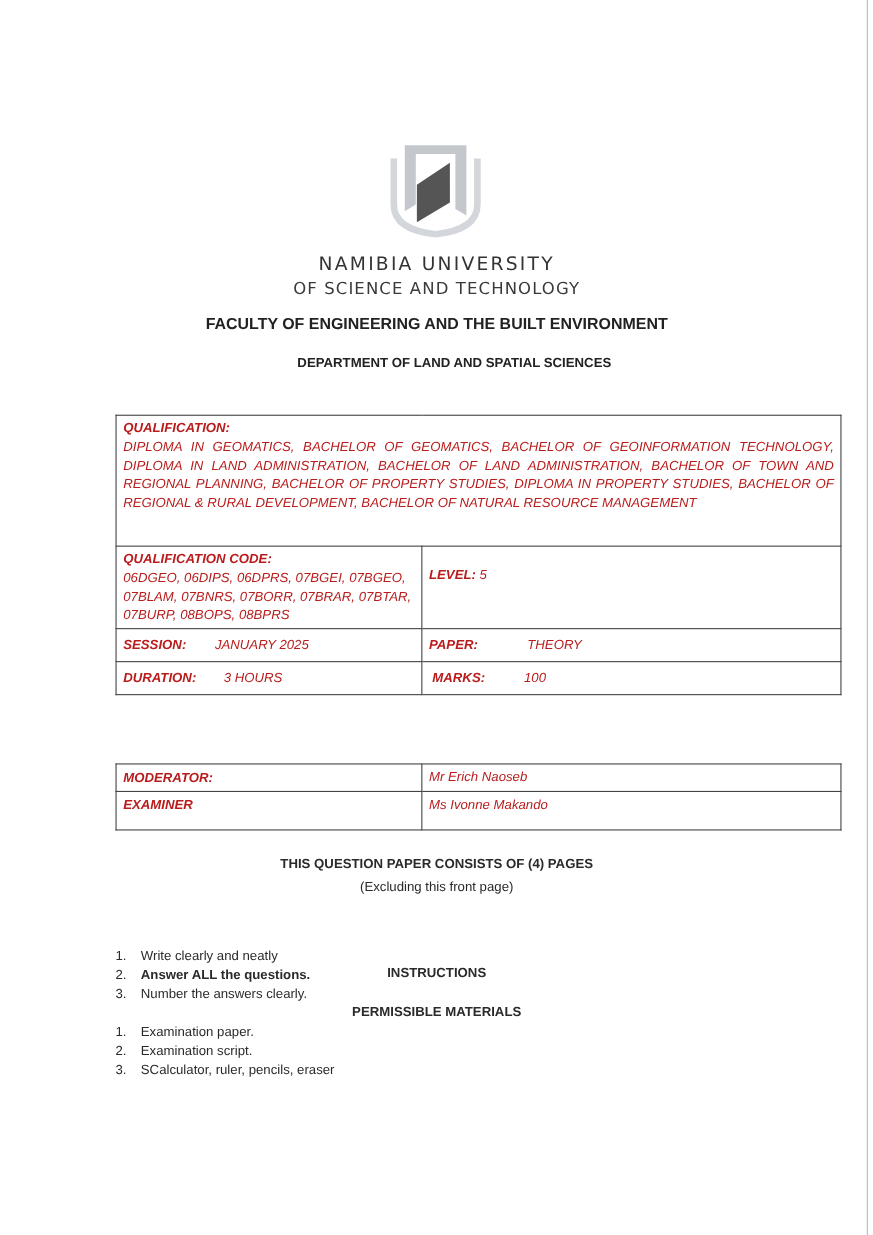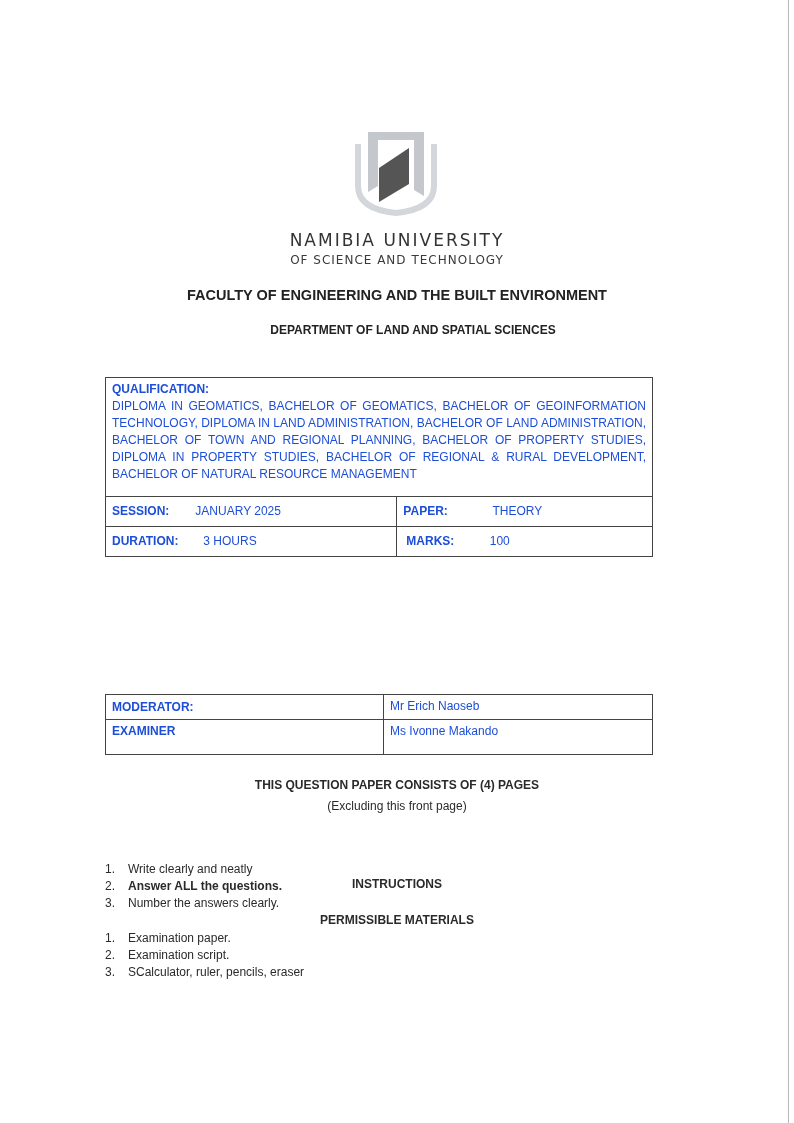--- a/index.html
+++ b/index.html
@@ -3,26 +3,26 @@
 <meta charset="utf-8">
 <style>
   html, body { margin:0; padding:0; }
   body { width:794px; height:1123px; background:#ffffff; position:relative; overflow:hidden;
          font-family:"Liberation Sans", sans-serif; color:#2a2a2a; }
   .edge-line { position:absolute; left:788px; top:0; width:1px; height:1123px; background:#b9b9b9; }
   .logo { position:absolute; left:351px; top:126px; width:90px; height:92px; }
   .uni-name { position:absolute; left:0; width:794px; text-align:center; top:230px;
               font-family:"DejaVu Sans", sans-serif; font-size:17px; letter-spacing:2px; color:#333; }
   .uni-sub { position:absolute; left:0; width:794px; text-align:center; top:253px;
-             font-family:"DejaVu Sans", sans-serif; font-size:12px; letter-spacing:1px; color:#3a3a3a; }
+             font-family:"DejaVu Sans", sans-serif; font-size:15px; letter-spacing:1px; color:#3a3a3a; }
   .faculty { position:absolute; left:0; width:794px; text-align:center; top:287px;
              font-size:14.5px; font-weight:bold; color:#222; }
   .dept { position:absolute; left:0; width:794px; text-align:center; top:323px;
           font-size:12px; font-weight:bold; color:#222;margin-left:16px; }
-  table { border-collapse:collapse; position:absolute; left:105px; width:548px; font-size:12px; color:#1d4ed8; }
+  table { border-collapse:collapse; position:absolute; left:105px; width:660px; font-size:12px; color:#b91c1c;font-style:italic; }
   td { border:1px solid #444; vertical-align:top; padding:3px 6px; line-height:17px; }
   .b { font-weight:bold; }
   .t1 { top:377px; }
   .qual-text { text-align:justify; text-align-last:left; }
   .t2 { top:694px; }
   .t2 .head { text-align:center; font-weight:bold; font-size:14.5px; padding:2px 6px; }
   .consists { position:absolute; left:0; width:794px; text-align:center; top:778px; font-size:12px; font-weight:bold; }
   .excl { position:absolute; left:0; width:794px; text-align:center; top:799px; font-size:12px; }
   .sec-head { position:absolute; left:0; width:794px; text-align:center; font-size:12px; font-weight:bold; }
   .list { position:absolute; left:105px; font-size:12px; line-height:17px; }
@@ -44,20 +44,32 @@
 <div class="uni-sub">OF SCIENCE AND TECHNOLOGY</div>
 <div class="faculty">FACULTY OF ENGINEERING AND THE BUILT ENVIRONMENT</div>
 <div class="dept">DEPARTMENT OF LAND AND SPATIAL SCIENCES</div>
 
 <table class="t1">
   <tbody>
       <tr>
     <td colspan="2" style="height:112px;">
       <div class="b">QUALIFICATION:</div>
       <div class="qual-text">DIPLOMA IN GEOMATICS, BACHELOR OF GEOMATICS, BACHELOR OF GEOINFORMATION TECHNOLOGY, DIPLOMA IN LAND ADMINISTRATION, BACHELOR OF LAND ADMINISTRATION, BACHELOR OF TOWN AND REGIONAL PLANNING, BACHELOR OF PROPERTY STUDIES, DIPLOMA IN PROPERTY STUDIES, BACHELOR OF REGIONAL &amp; RURAL DEVELOPMENT, BACHELOR OF NATURAL RESOURCE MANAGEMENT</div>
+    </td>
+  </tr>
+  <tr>
+    <td style="width:265px;">
+      <div class="b">QUALIFICATION CODE:</div>
+      <div>06DGEO, 06DIPS, 06DPRS, 07BGEI, 07BGEO,</div>
+      <div>07BLAM, 07BNRS, 07BORR, 07BRAR, 07BTAR,</div>
+      <div>07BURP, 08BOPS, 08BPRS</div>
+    </td>
+    <td style="vertical-align:middle;padding-bottom:26px;">
+      <span class="b">LEVEL:</span>
+      <span>5</span>
     </td>
   </tr>
   <tr>
     <td style="padding:6px 6px;">
       <span class="b" style="display:inline-block;width:80px;">SESSION:</span>
       <span>JANUARY 2025</span>
     </td>
     <td style="padding:6px 6px;">
       <span class="b" style="display:inline-block;width:86px;">PAPER:</span>
       <span>THEORY</span>

